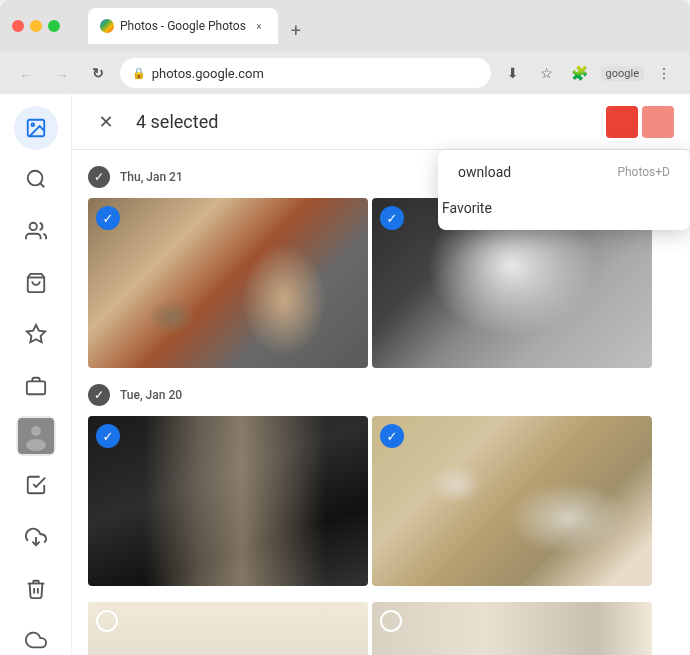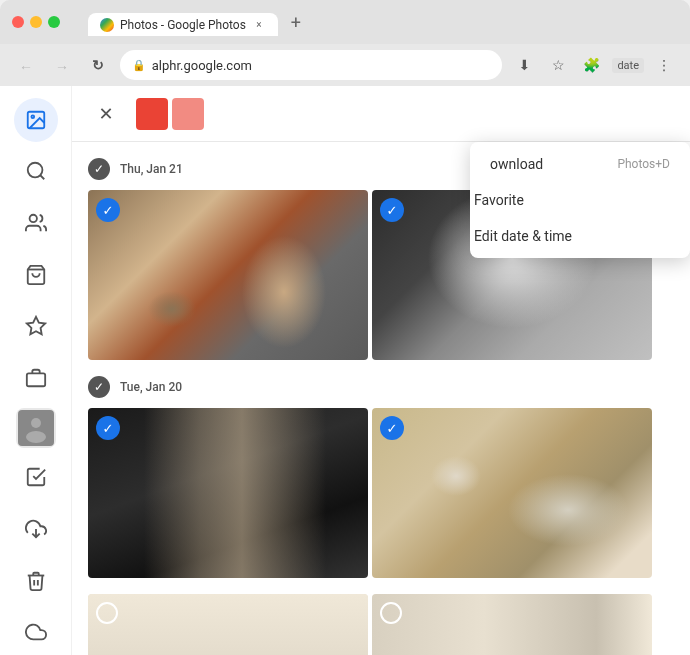--- a/index.html
+++ b/index.html
@@ -53,21 +53,21 @@
     .tab {
       display: flex;
       align-items: center;
       background: #fff;
       border-radius: 8px 8px 0 0;
       padding: 6px 12px;
       font-size: 12px;
       color: #333;
       gap: 6px;
       max-width: 200px;
-      height: 23px;
+      height: 36px;
     }
 
     .tab-favicon {
       width: 14px;
       height: 14px;
       background: linear-gradient(135deg, #4285f4, #34a853, #fbbc05, #ea4335);
       border-radius: 50%;
       flex-shrink: 0;
     }
 
@@ -383,21 +383,21 @@
       position: absolute;
       inset: 0;
       background: linear-gradient(90deg, #d8d0c0 0%, #e8e0d0 40%, #c8c0b0 80%, #f0e8d8 100%);
     }
 
     
     .context-menu {
       position: absolute;
       top: 56px;
       right: 0;
-      width: 220px;
+      width: 252px;
       background: #fff;
       border-radius: 8px;
       box-shadow: 0 4px 20px rgba(0,0,0,0.2);
       z-index: 100;
       padding: 4px 0;
     }
 
     .menu-item {
       display: flex;
       align-items: center;
@@ -460,27 +460,27 @@
       <div class="new-tab-btn">+</div>
     </div>
   </div>
 
   <div class="browser-toolbar">
     <div class="nav-btn disabled">←</div>
     <div class="nav-btn disabled">→</div>
     <div class="nav-btn">↻</div>
     <div class="address-bar">
       <span class="lock-icon">🔒</span>
-      <span class="address-text">alphr.google.com</span>
+      <span class="address-text">photos.google.com</span>
     </div>
     <div class="toolbar-actions">
       <div class="toolbar-action-btn">⬇</div>
       <div class="toolbar-action-btn">☆</div>
       <div class="toolbar-action-btn">🧩</div>
-      <div class="alphr-btn">date</div>
+      <div class="alphr-btn">google</div>
       <div class="toolbar-action-btn">⋮</div>
     </div>
   </div>
 </div>
 
 <div class="page-content">
 
   <div class="sidebar">
     <div class="sidebar-icon active">
       <svg width="22" height="22" viewBox="0 0 24 24" fill="none" stroke="#1a73e8" stroke-width="2">
@@ -553,20 +553,21 @@
       <svg width="22" height="22" viewBox="0 0 24 24" fill="none" stroke="#555" stroke-width="2">
         <path d="M18 10h-1.26A8 8 0 1 0 9 20h9a5 5 0 0 0 0-10z"></path>
       </svg>
     </div>
   </div>
 
   <div class="main-content">
 
     <div class="top-bar">
       <div class="close-selection-btn">✕</div>
+      <span class="selection-count">4 selected</span>
       <div class="top-bar-actions">
         <div class="color-swatch" style="background: #ea4335;"></div>
         <div class="color-swatch" style="background: #f28b82;"></div>
       </div>
     </div>
 
     <div class="photos-area">
 
       <div class="date-section">
         <div class="date-header">
@@ -612,20 +613,17 @@
 
       <div class="menu-top-row">
         <span>ownload</span>
         <span class="menu-shortcut">Photos+D</span>
       </div>
 
       <div class="menu-item">
         <span>Favorite</span>
       </div>
 
-      <div class="menu-item">
-        <span>Edit date &amp; time</span>
-      </div>
 
 
     </div>
   </div>
 </div>
 
 </body></html>

